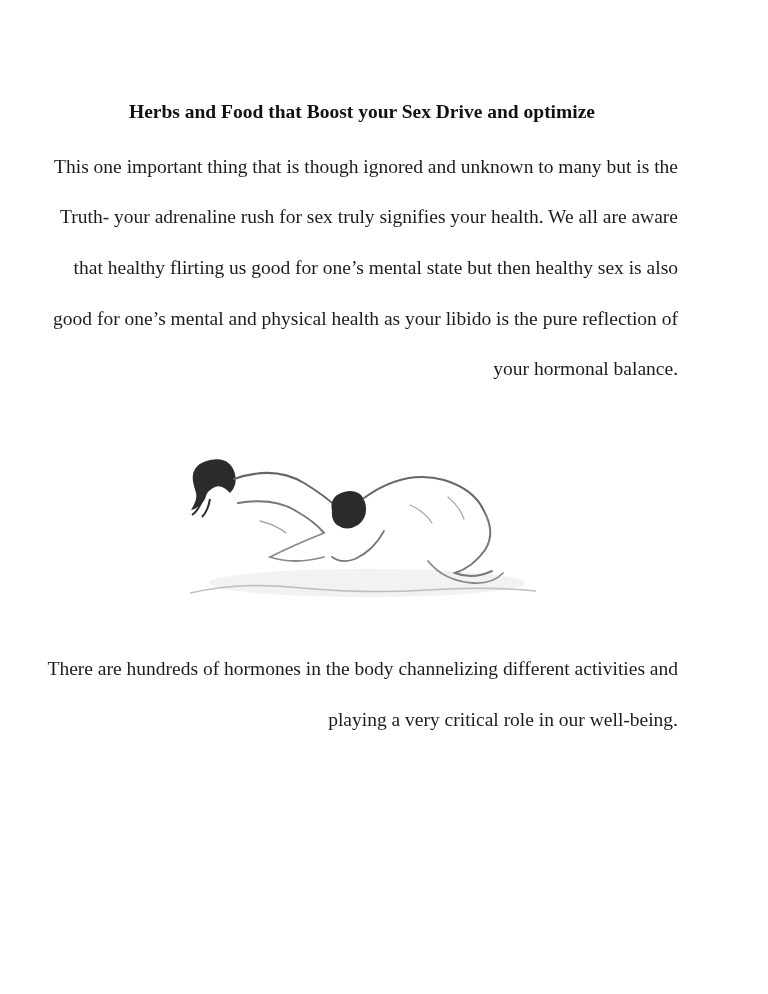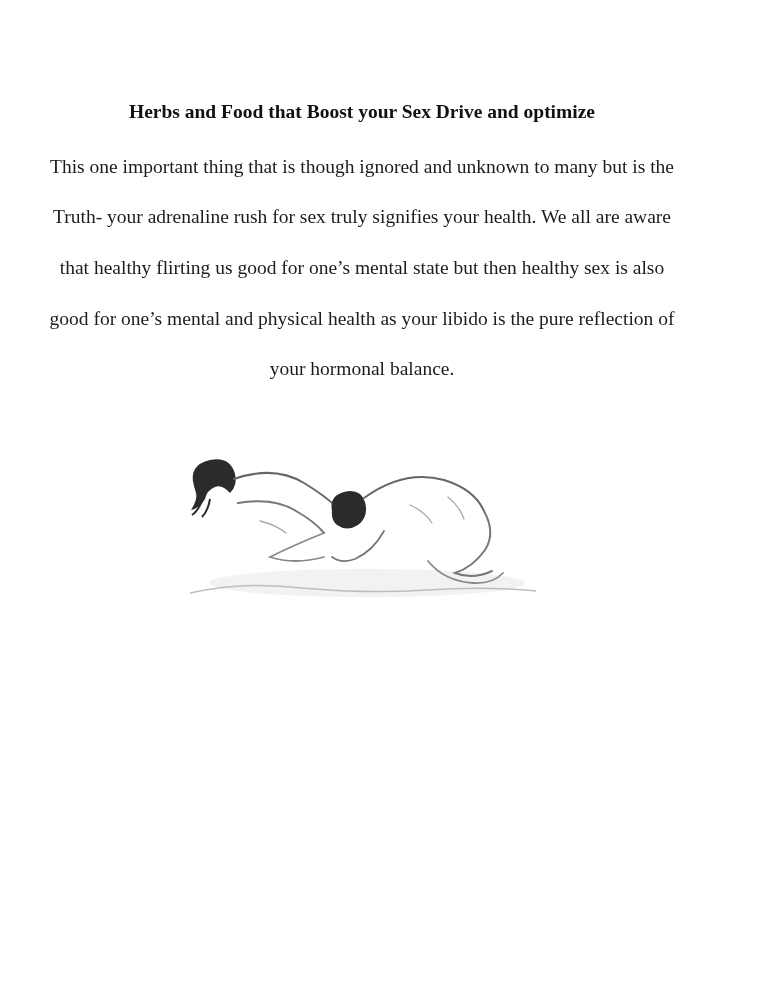--- a/index.html
+++ b/index.html
@@ -26,21 +26,21 @@
       color: #111111;
       line-height: 2.85;
     }
     .doc-title .title-line {
       display: block;
     }
     .body-paragraph {
       margin: 2px 0 0 0;
       font-size: 19.5px;
       line-height: 2.6;
-      text-align: center;
+      text-align: right;
       color: #1c1c1c;
     }
     .figure-wrap {
       display: flex;
       justify-content: center;
       align-items: center;
       margin: 46px 0 28px 0;
     }
     .sketch {
       display: block;
@@ -77,14 +77,15 @@
       <path d="M160 70 Q 157 55 172 51 Q 188 47 193 61 Q 197 76 186 84 Q 175 91 165 84 Q 159 79 160 70 Z" fill="#2b2b2b"></path>
 
       <path d="M192 57 Q 232 28 272 39 Q 302 48 312 70" stroke="#666666" fill="none" stroke-width="2" stroke-linecap="round"></path>
       <path d="M312 70 Q 324 92 313 109 Q 301 126 283 132 Q 301 139 320 130" stroke="#777777" fill="none" stroke-width="2" stroke-linecap="round"></path>
       <path d="M256 120 Q 272 140 301 142 Q 321 143 331 132" stroke="#888888" fill="none" stroke-width="1.8" stroke-linecap="round"></path>
       <path d="M212 90 Q 201 110 183 118 Q 170 123 160 116" stroke="#777777" fill="none" stroke-width="1.8" stroke-linecap="round"></path>
       <path d="M238 64 Q 252 70 260 82 M276 56 Q 288 66 292 78" stroke="#aaaaaa" fill="none" stroke-width="1.3" stroke-linecap="round"></path>
     </svg>
   </div>
 
+  <p class="body-paragraph para-gap">There are hundreds of hormones in the body channelizing different activities and playing a very critical role in our well-being.</p>
 
 </div>
 
 </body></html>

